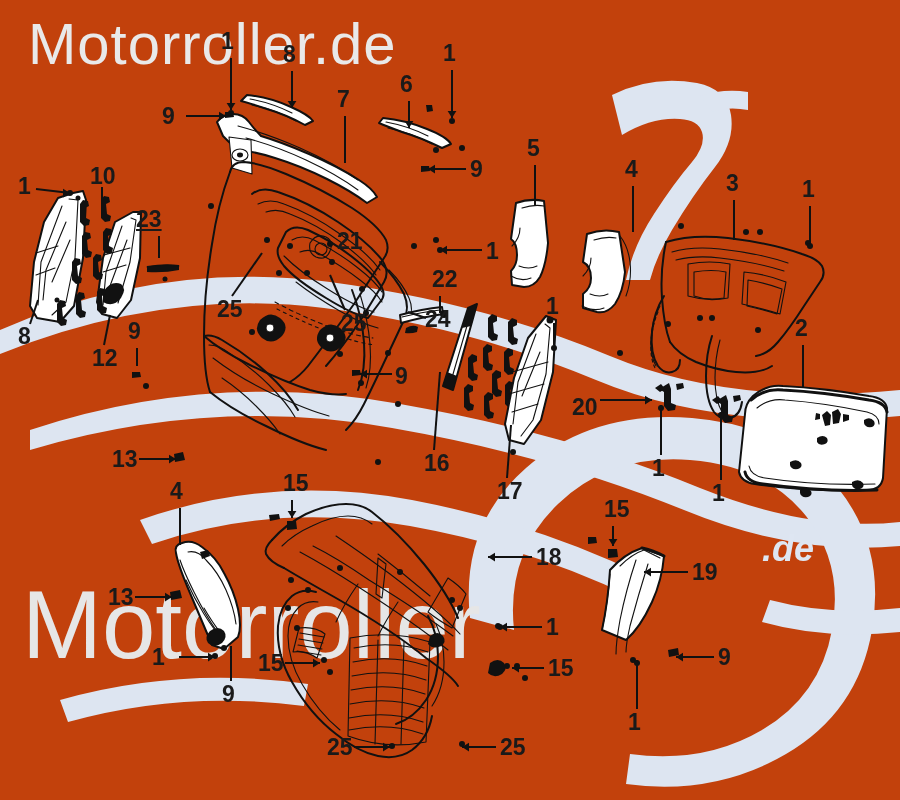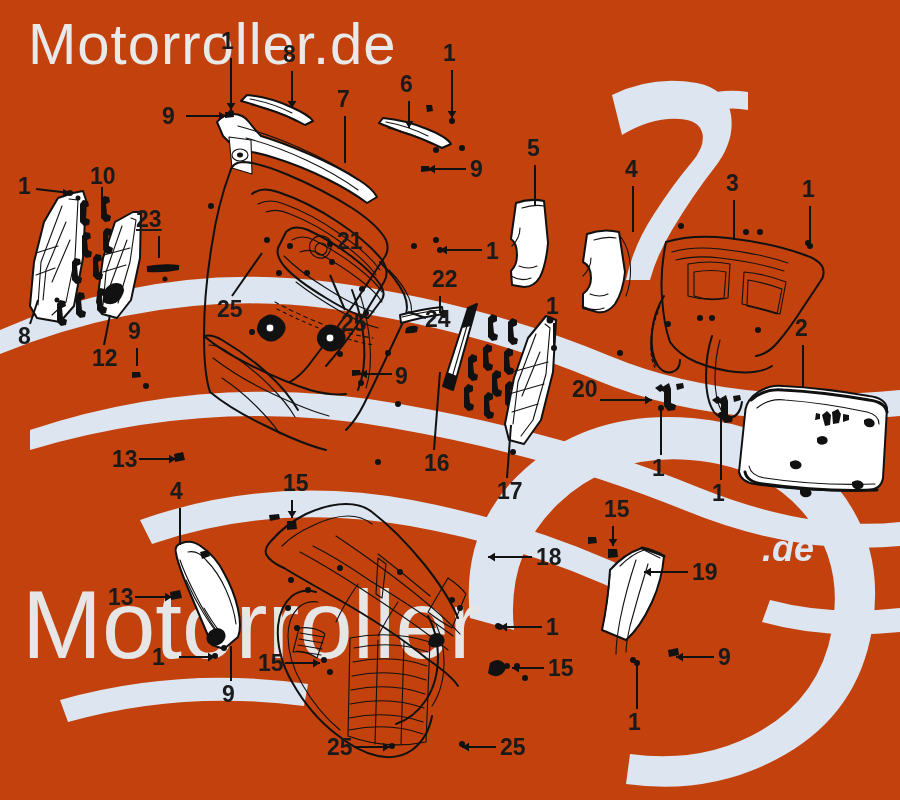--- a/index.html
+++ b/index.html
@@ -566,21 +566,21 @@
       <div class="callout" style="left: 432px; top: 268px;">22</div>
       <div class="callout" style="left: 217px; top: 298px;">25</div>
       <div class="callout" style="left: 341px; top: 312px;">25</div>
       <div class="callout" style="left: 425px; top: 308px; text-align: center;">24</div>
       <div class="callout" style="left: 546px; top: 295px;">1</div>
       <div class="callout" style="left: 795px; top: 317px;">2</div>
       <div class="callout" style="left: 18px; top: 325px;">8</div>
       <div class="callout" style="left: 128px; top: 320px;">9</div>
       <div class="callout" style="left: 92px; top: 347px;">12</div>
       <div class="callout" style="left: 395px; top: 365px;">9</div>
-      <div class="callout" style="left: 572px; top: 378px;">20</div>
+      <div class="callout" style="left: 572px; top: 396px;">20</div>
       <div class="callout" style="left: 424px; top: 452px;">16</div>
       <div class="callout" style="left: 497px; top: 480px;">17</div>
       <div class="callout" style="left: 652px; top: 457px;">1</div>
       <div class="callout" style="left: 712px; top: 482px;">1</div>
       <div class="callout" style="left: 112px; top: 448px;">13</div>
       <div class="callout" style="left: 170px; top: 480px;">4</div>
       <div class="callout" style="left: 283px; top: 472px;">15</div>
       <div class="callout" style="left: 604px; top: 498px;">15</div>
       <div class="callout" style="left: 536px; top: 546px;">18</div>
       <div class="callout" style="left: 692px; top: 561px;">19</div>

